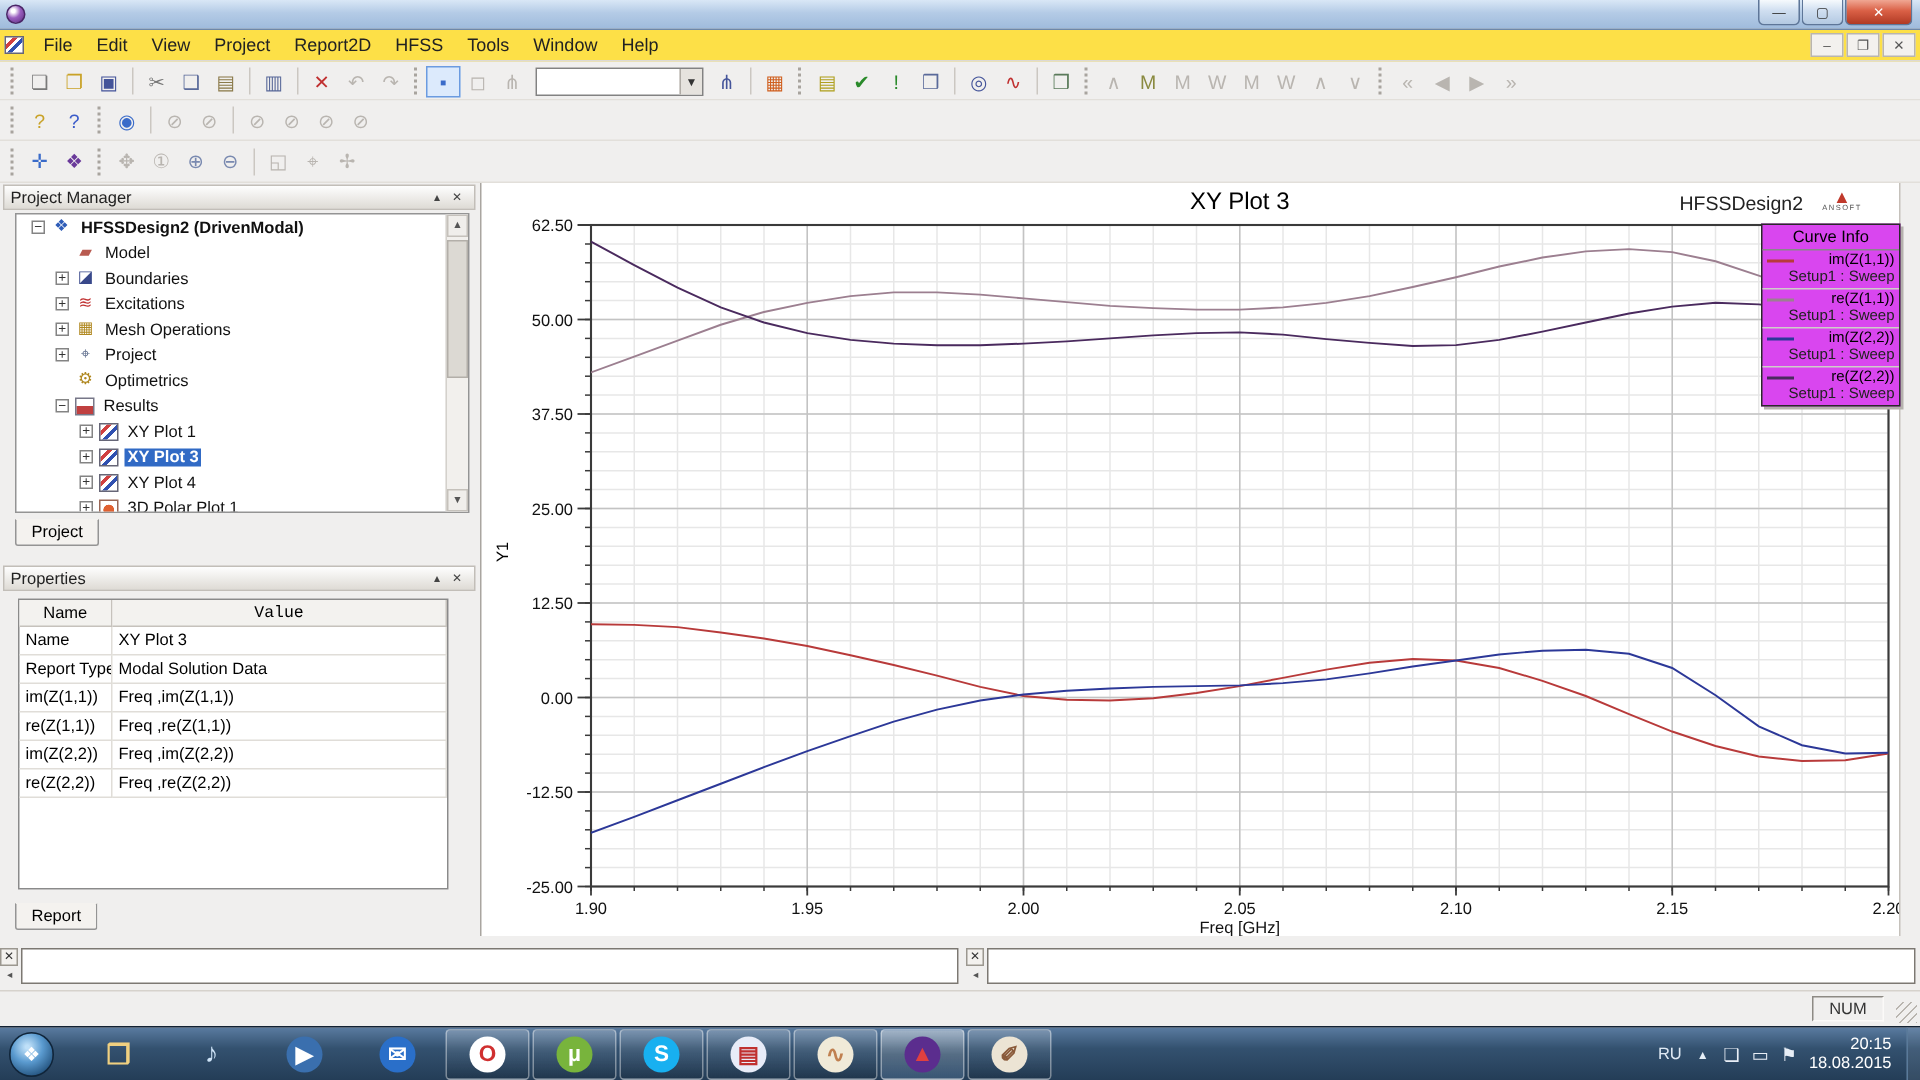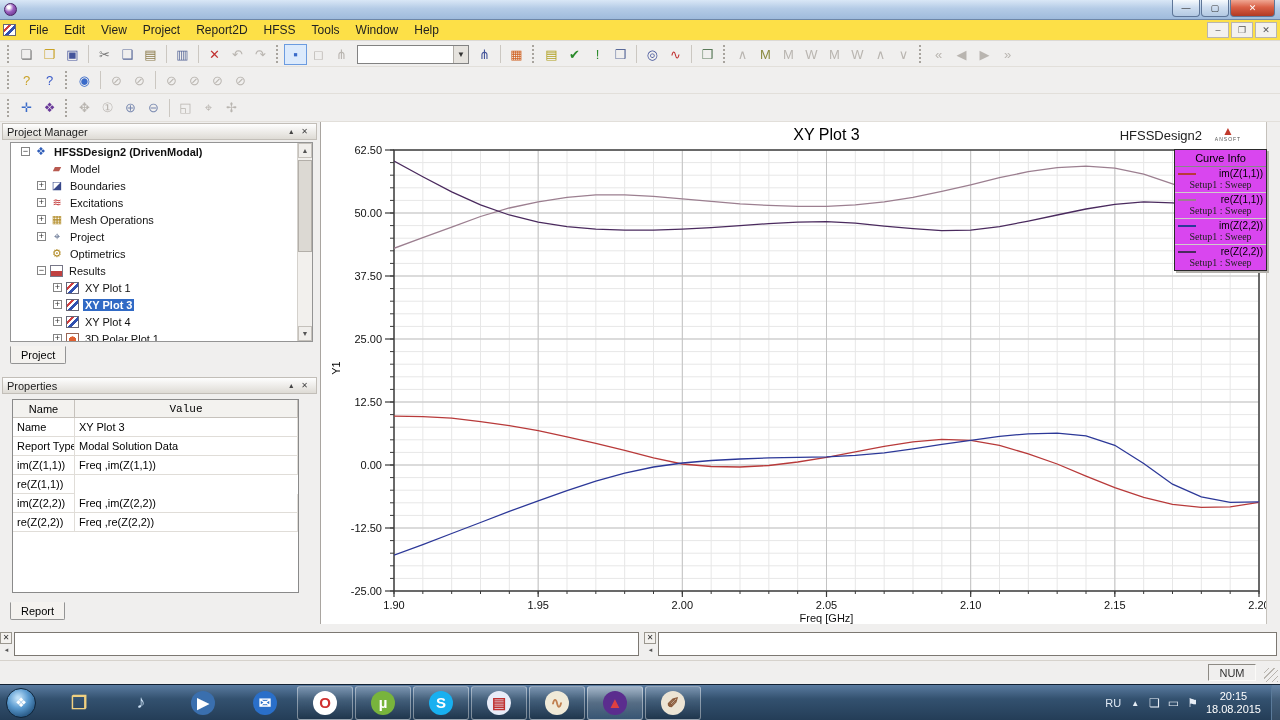--- a/index.html
+++ b/index.html
@@ -93,21 +93,21 @@
   .ansoft-logo .txt { font-size:5px; color:#555; letter-spacing:1px; }
   .ylab { position:absolute; left:8px; top:240px; font-size:11px; color:#000; transform:rotate(-90deg); transform-origin:center; }
   .legend { position:absolute; left:853px; top:27px; width:93px; background:#d946ef; border:1px solid #2a2a2a;
     box-shadow:2px 2px 0 #b5b2ad; font-size:10px; z-index:5; }
   .legend-title { text-align:center; padding:2px 0; border-bottom:1px solid #888; font-size:11px; }
   .leg-entry { border-bottom:1px solid #cfcdc9; padding:1px 3px 2px 3px; }
   .leg-entry:last-child { border-bottom:none; }
   .leg-line1 { display:flex; align-items:center; }
   .leg-swatch { width:18px; height:2px; flex:none; margin-right:3px; }
   .leg-name { flex:1; text-align:right; white-space:nowrap; }
-  .leg-sub { text-align:center; color:#222;font-family:Liberation Serif, serif; }
+  .leg-sub { text-align:right; color:#222; }
 
   
   .msg-row { position:absolute; left:0; top:630px; width:1280px; height:30px; background:#f0efee; }
   .msg-pane { position:absolute; top:0; height:30px; }
   .msg-strip { position:absolute; left:0; top:2px; width:13px; }
   .msg-x { width:12px; height:12px; border:1px solid #9b978f; background:#f3f1ee; font-size:8px; line-height:10px; text-align:center; color:#333; }
   .msg-arrow { font-size:7px; color:#555; text-align:center; margin-top:2px; }
   .msg-box { position:absolute; left:14px; right:3px; top:2px; bottom:4px; background:#fff; border:1px solid #7c7872; }
 
   
@@ -128,21 +128,21 @@
   .tb-app { width:62px; height:34px; display:flex; align-items:center; justify-content:center; }
   .tb-app.open { width:56px; border:1px solid rgba(255,255,255,.4); border-radius:3px;
     background:linear-gradient(rgba(255,255,255,.22),rgba(255,255,255,.06) 50%,rgba(0,0,0,.12)); margin:0 1px; }
   .tb-app.active { background:linear-gradient(rgba(255,255,255,.45),rgba(255,255,255,.18) 50%,rgba(120,160,200,.25)); }
   .tb-app .gl { width:24px; height:24px; border-radius:5px; display:flex; align-items:center; justify-content:center;
     font-size:15px; font-weight:bold; }
   .tray { position:absolute; right:0; top:0; height:36px; display:flex; align-items:center; }
   .tray-lang { color:#dfe9f4; font-size:11px; margin-right:10px; }
   .tray-up { color:#e6eef6; font-size:8px; margin-right:10px; }
   .tray-ic { color:#e8eef6; font-size:12px; margin-right:8px; }
-  .clock { text-align:center; color:#fff; font-size:11px; line-height:13px; margin-right:10px; }
+  .clock { text-align:right; color:#fff; font-size:11px; line-height:13px; margin-right:10px; }
   .show-desktop { width:9px; height:36px; border-left:1px solid #5a7a9a; background:rgba(255,255,255,.08); }
 </style>
 </head>
 <body>
 
 <div class="titlebar">
   <span class="app-icon"></span>
   <div class="win-buttons" id="win-buttons">
       <div class="win-btn">—</div>
       <div class="win-btn">▢</div>
@@ -348,20 +348,21 @@
         <div class="prop-row">
           <div class="pc-name">Report Type</div>
           <div class="pc-val">Modal Solution Data</div>
         </div>
         <div class="prop-row">
           <div class="pc-name">im(Z(1,1))</div>
           <div class="pc-val">Freq ,im(Z(1,1))</div>
         </div>
         <div class="prop-row">
           <div class="pc-name">re(Z(1,1))</div>
+          <div class="pc-val">Freq ,re(Z(1,1))</div>
         </div>
         <div class="prop-row">
           <div class="pc-name">im(Z(2,2))</div>
           <div class="pc-val">Freq ,im(Z(2,2))</div>
         </div>
         <div class="prop-row">
           <div class="pc-name">re(Z(2,2))</div>
           <div class="pc-val">Freq ,re(Z(2,2))</div>
         </div>
       </div>

